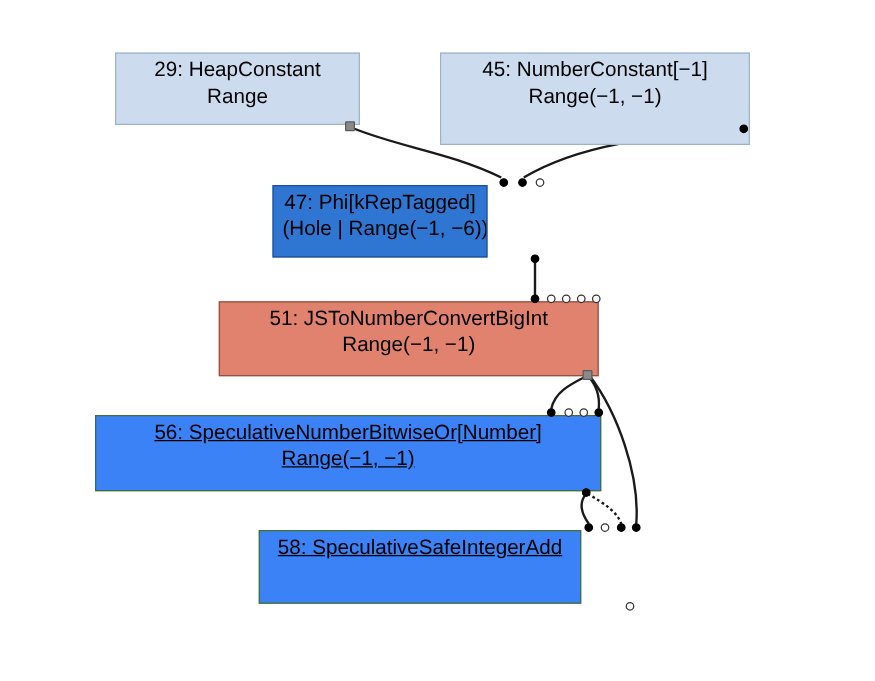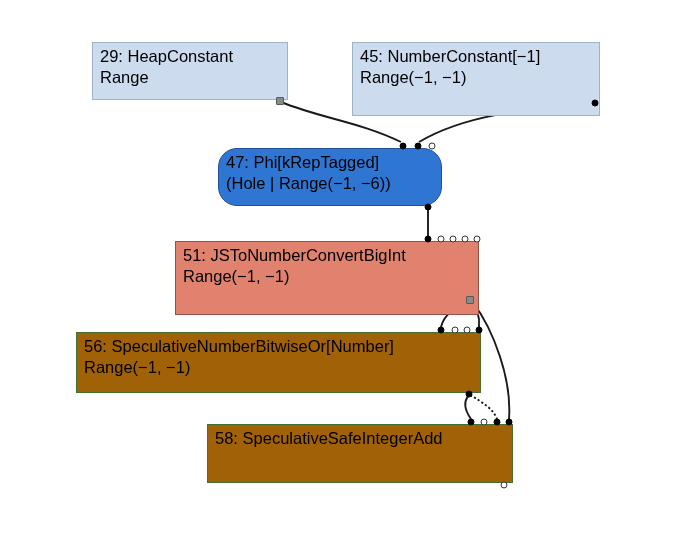--- a/index.html
+++ b/index.html
@@ -9,20 +9,21 @@
   }
   body {
     font-family: "Liberation Sans", sans-serif;
   }
   #canvas {
     position: relative;
     width: 700px;
     height: 545px;
     background: #ffffff;
     overflow: hidden;
+    text-align: center;
   }
   #edge-layer {
     position: absolute;
     left: 0;
     top: 0;
     width: 700px;
     height: 545px;
     pointer-events: none;
   }
   .node {
@@ -46,22 +47,23 @@
   .node.phi {
     background: #2f76d2;
     border-color: #1f4f96;
     color: #000000;
   }
   .node.effectful {
     background: #e0826e;
     border-color: #8f5244;
   }
   .node.speculative {
-    background: #a16207;
+    background: #3b82f6;
     border-color: #44702f;
+    text-decoration: underline;
   }
   .port {
     position: absolute;
     width: 7px;
     height: 7px;
     border-radius: 50%;
     box-sizing: border-box;
     transform: translate(-50%, -50%);
   }
   .port.filled {
@@ -98,33 +100,33 @@
 
   <div id="node-layer">
       <div class="node const" style="left: 92px; top: 42px; width: 196px; height: 58px;">
         <span class="line">29: HeapConstant</span>
         <span class="line">Range</span>
       </div>
       <div class="node const" style="left: 352px; top: 42px; width: 248px; height: 74px;">
         <span class="line">45: NumberConstant[−1]</span>
         <span class="line">Range(−1, −1)</span>
       </div>
-      <div class="node phi" style="left: 218px; top: 148px; width: 224px; height: 58px; border-radius: 19px;">
+      <div class="node phi" style="left: 218px; top: 148px; width: 172px; height: 58px;">
         <span class="line">47: Phi[kRepTagged]</span>
         <span class="line">(Hole | Range(−1, −6))</span>
       </div>
-      <div class="node effectful" style="left: 175px; top: 241px; width: 304px; height: 74px;">
+      <div class="node effectful" style="left: 175px; top: 241px; width: 304px; height: 60px;">
         <span class="line">51: JSToNumberConvertBigInt</span>
         <span class="line">Range(−1, −1)</span>
       </div>
       <div class="node speculative" style="left: 76px; top: 332px; width: 405px; height: 61px;">
         <span class="line">56: SpeculativeNumberBitwiseOr[Number]</span>
         <span class="line">Range(−1, −1)</span>
       </div>
-      <div class="node speculative" style="left: 207px; top: 424px; width: 306px; height: 59px;">
+      <div class="node speculative" style="left: 207px; top: 424px; width: 258px; height: 59px;">
         <span class="line">58: SpeculativeSafeIntegerAdd</span>
       </div>
     </div>
   <div id="port-layer">
       <span class="port square" style="left: 280px; top: 101px;"></span>
       <span class="port filled" style="left: 595px; top: 103px;"></span>
       <span class="port filled" style="left: 403px; top: 146px;"></span>
       <span class="port filled" style="left: 418px; top: 146px;"></span>
       <span class="port hollow" style="left: 432px; top: 146px;"></span>
       <span class="port filled" style="left: 428px; top: 207px;"></span>

